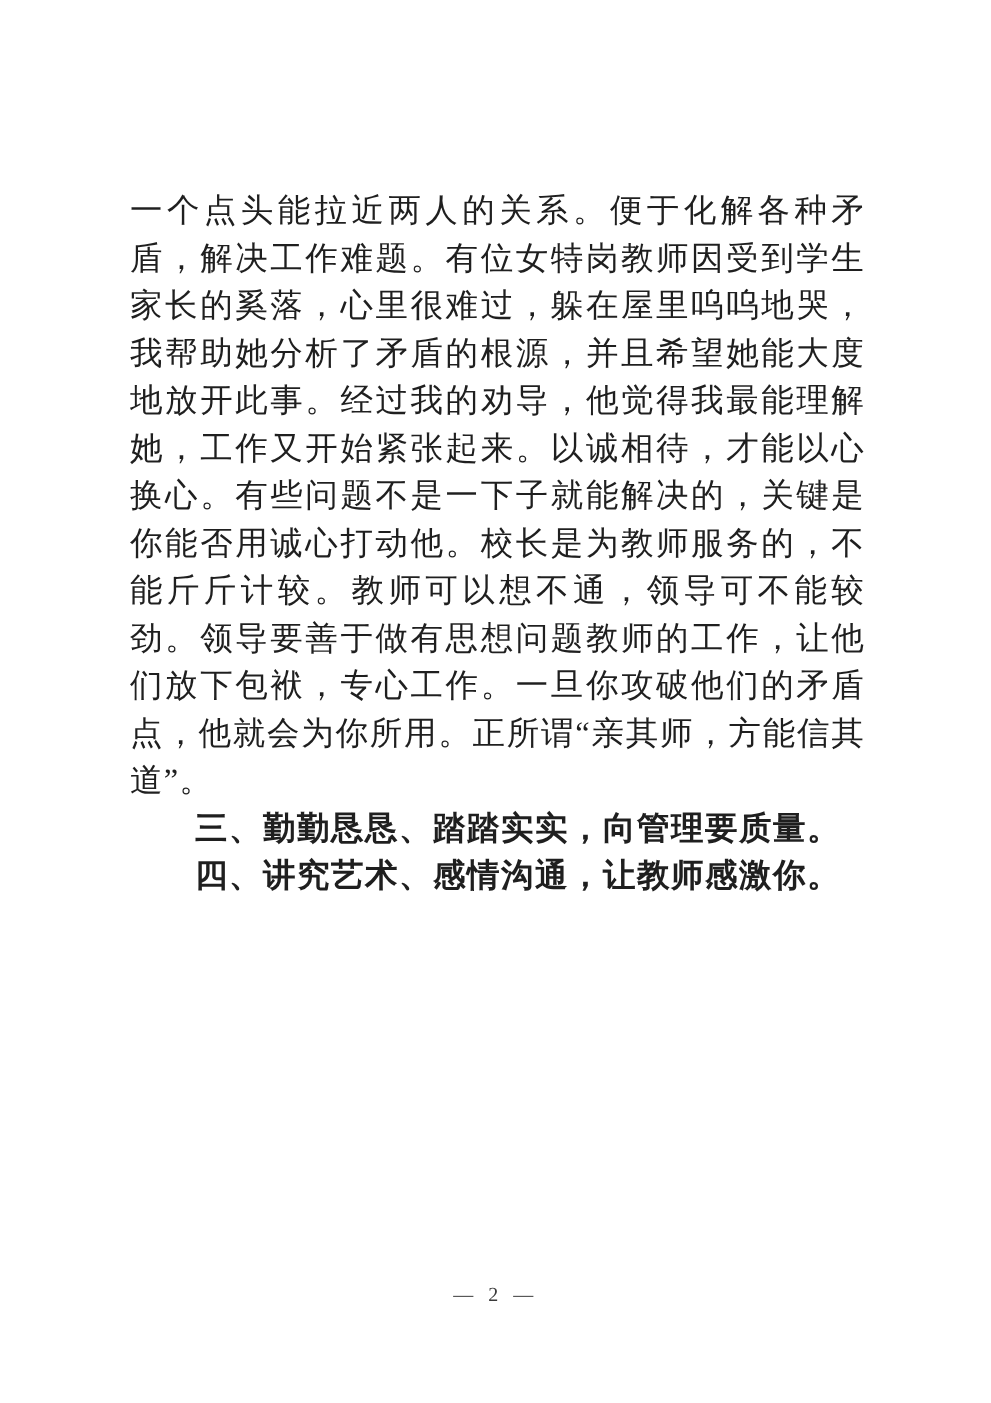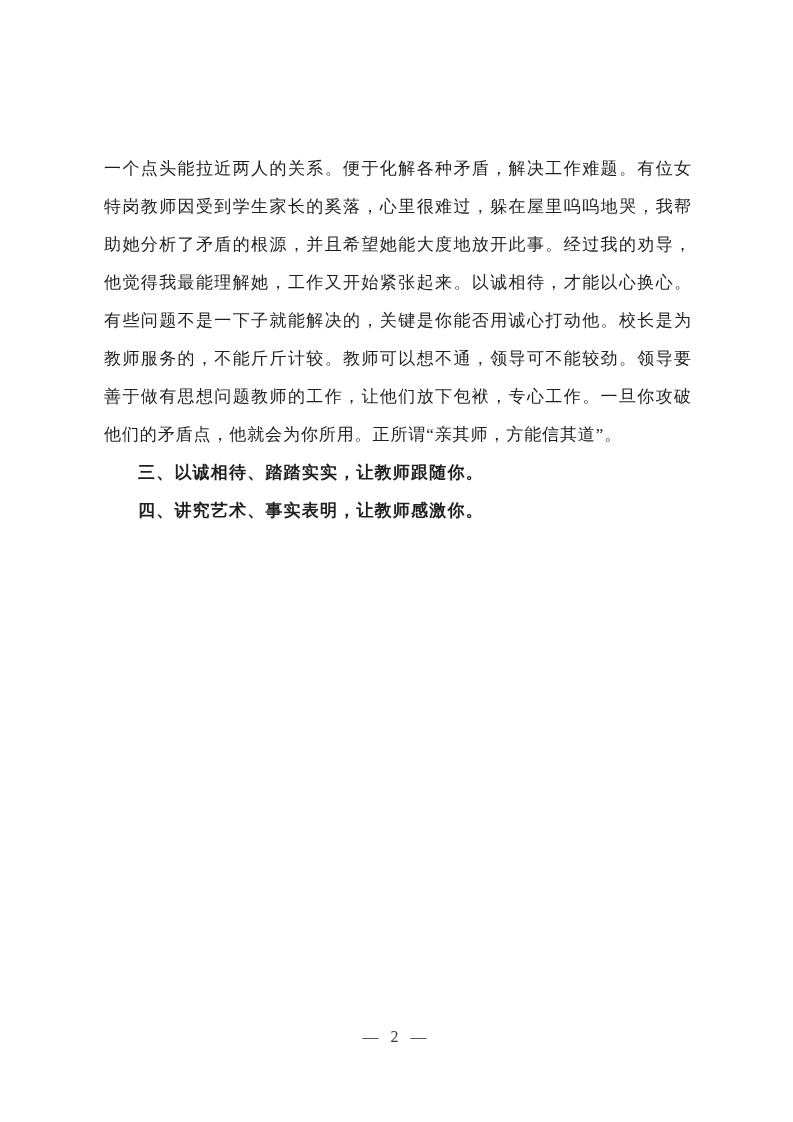--- a/index.html
+++ b/index.html
@@ -17,21 +17,21 @@
     color: #1f1f1f;
   }
   .content {
     position: absolute;
     left: 104px;
     top: 150px;
     width: 588px;
   }
   .content p {
     margin: 0;
-    font-size: 17px;
+    font-size: 26px;
     line-height: 38px;
     letter-spacing: 0.9px;
     text-align: justify;
     text-align-last: left;
     word-break: break-all;
     font-weight: 400;
   }
   .content p.indent {
     text-indent: 2em;
   }
@@ -51,18 +51,18 @@
     color: #3a3a3a;
     font-family: "Liberation Serif", serif;
   }
 </style>
 </head>
 <body>
 
 <div class="page">
   <div class="content">
     <p class="body">一个点头能拉近两人的关系。便于化解各种矛盾，解决工作难题。有位女特岗教师因受到学生家长的奚落，心里很难过，躲在屋里呜呜地哭，我帮助她分析了矛盾的根源，并且希望她能大度地放开此事。经过我的劝导，他觉得我最能理解她，工作又开始紧张起来。以诚相待，才能以心换心。有些问题不是一下子就能解决的，关键是你能否用诚心打动他。校长是为教师服务的，不能斤斤计较。教师可以想不通，领导可不能较劲。领导要善于做有思想问题教师的工作，让他们放下包袱，专心工作。一旦你攻破他们的矛盾点，他就会为你所用。正所谓“亲其师，方能信其道”。</p>
-    <p class="heading">三、以诚相待、踏踏实实，让教师跟随你。</p>
-    <p class="heading">四、讲究艺术、事实表明，让教师感激你。</p>
+    <p class="heading">三、勤勤恳恳、踏踏实实，向管理要质量。</p>
+    <p class="heading">四、讲究艺术、感情沟通，让教师感激你。</p>
   </div>
 
   <div class="footer">— 2 —</div>
 </div>
 
 </body></html>

